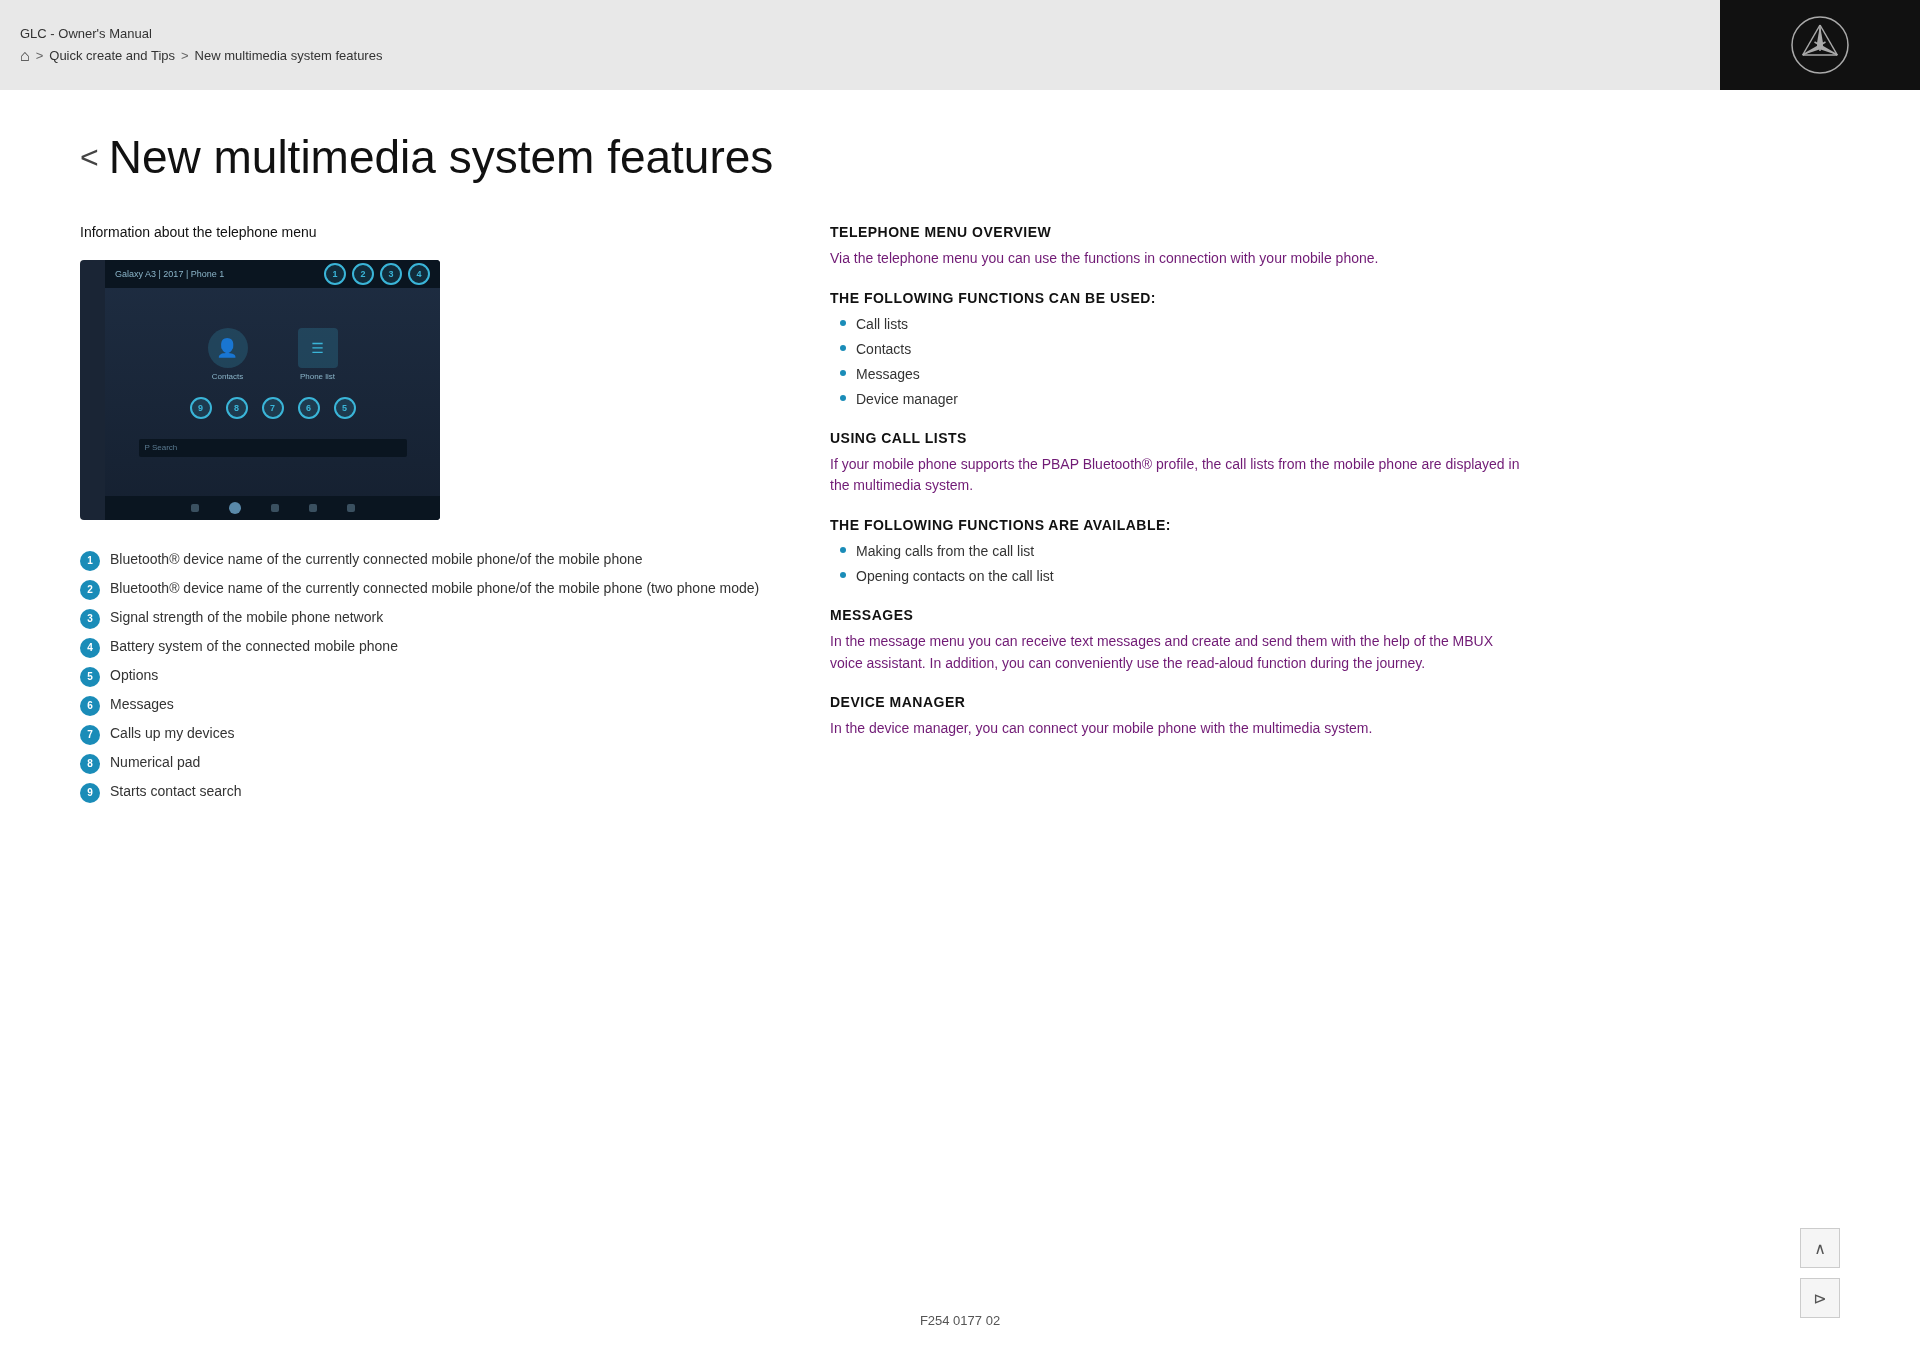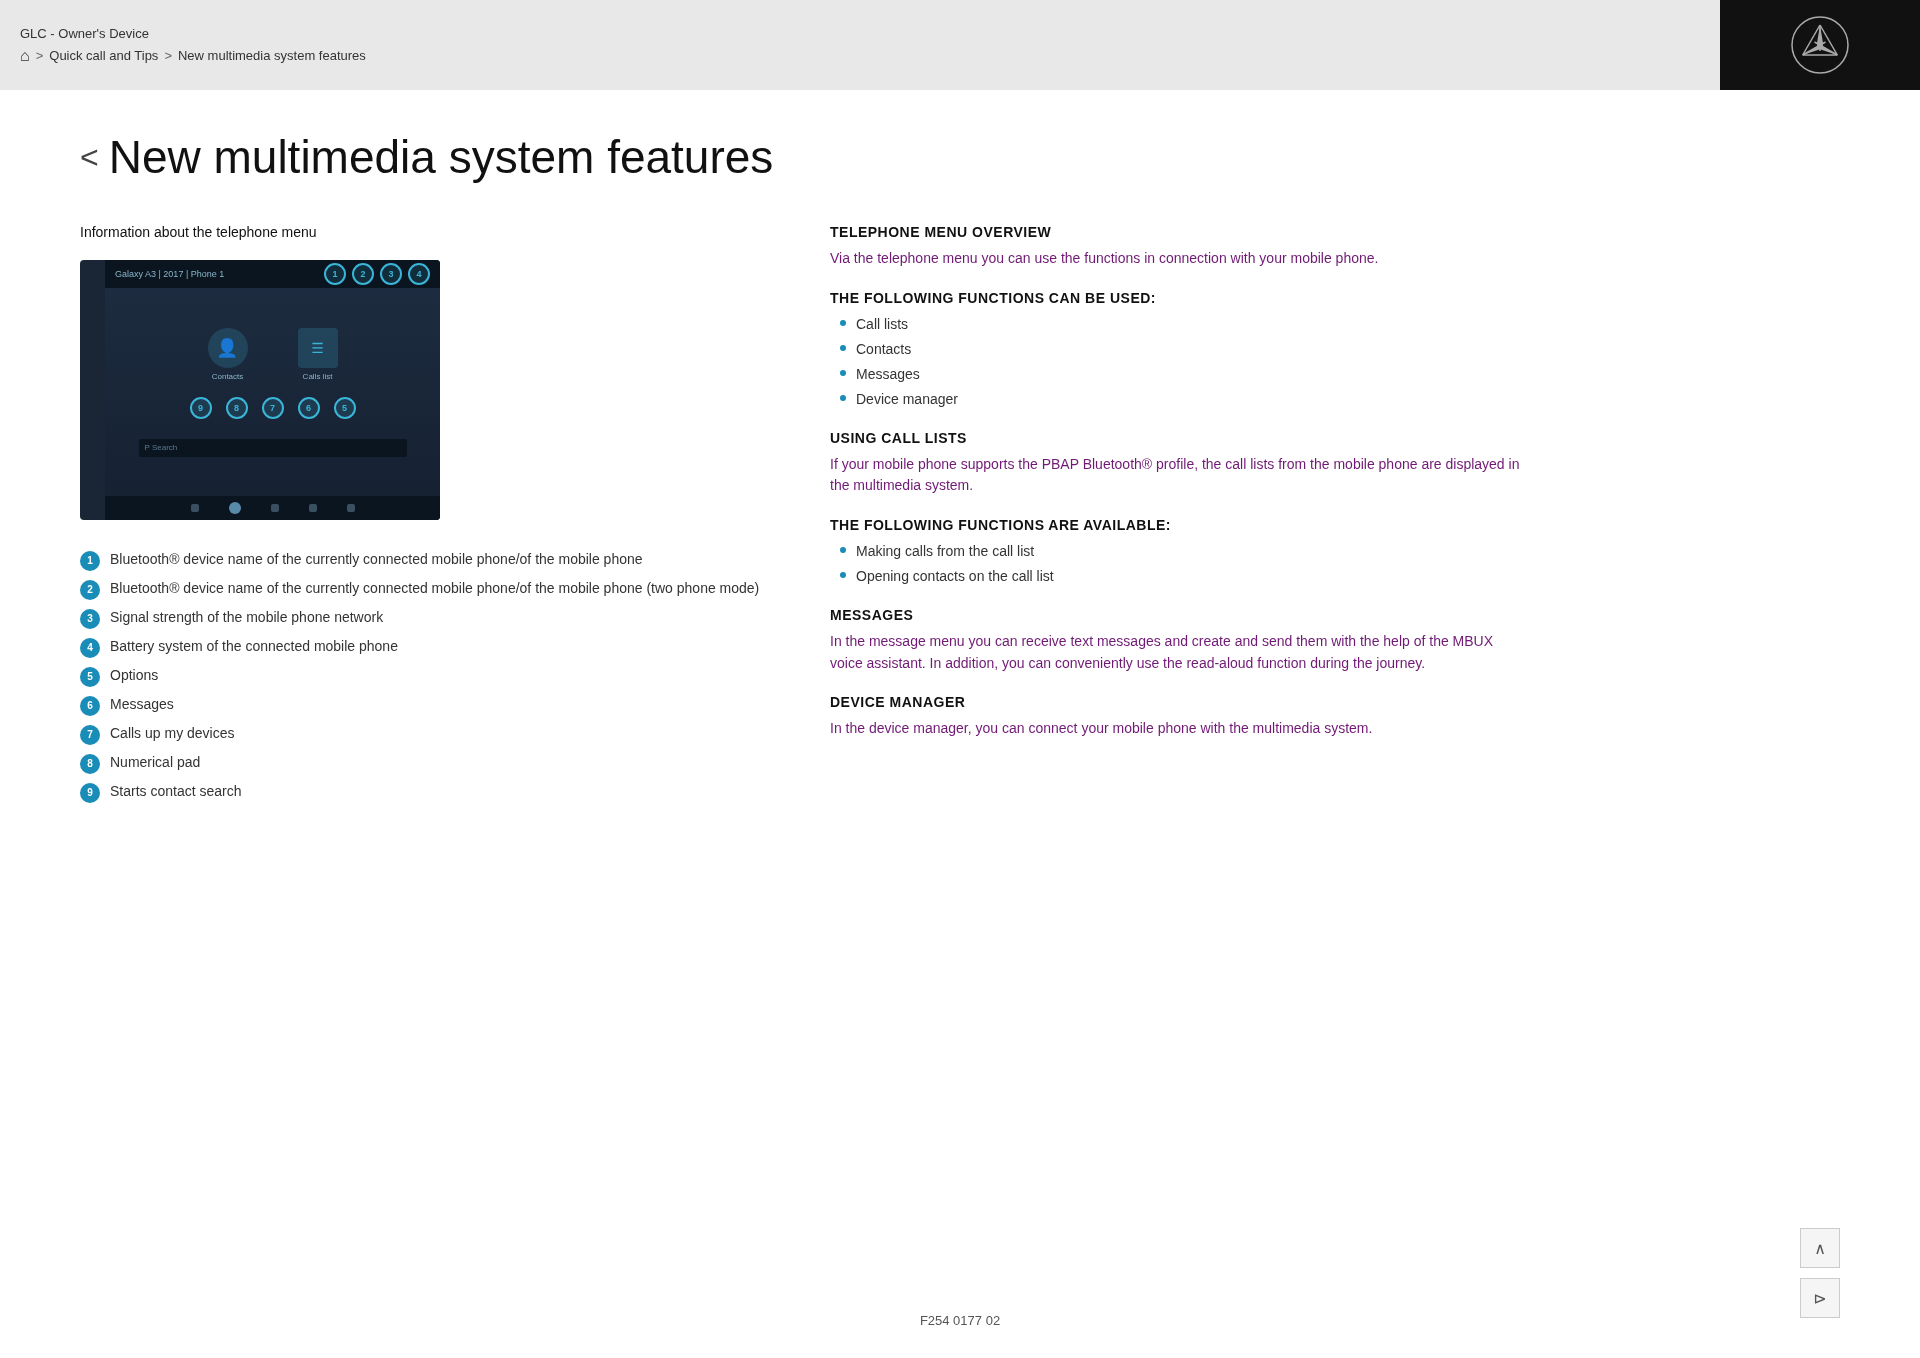--- a/index.html
+++ b/index.html
@@ -337,25 +337,25 @@
       font-size: 13px;
       color: #555;
       margin-top: 22px;
     }
   </style>
 </head>
 <body>
 
 <div class="header">
   <div class="header-left">
-    <div class="header-title">GLC - Owner's Device</div>
+    <div class="header-title">GLC - Owner's Manual</div>
     <div class="breadcrumb">
       <span class="breadcrumb-home">⌂</span>
       <span class="breadcrumb-sep">&gt;</span>
-      <span class="breadcrumb-link">Quick call and Tips</span>
+      <span class="breadcrumb-link">Quick create and Tips</span>
       <span class="breadcrumb-sep">&gt;</span>
       <span class="breadcrumb-current">New multimedia system features</span>
     </div>
   </div>
   <div class="header-logo-area">
 
     <svg class="mercedes-star" viewBox="0 0 60 60" xmlns="http://www.w3.org/2000/svg">
       <circle cx="30" cy="30" r="28" fill="none" stroke="#aaa" stroke-width="1.5"></circle>
       <g transform="translate(30,30)">
 
@@ -400,21 +400,21 @@
             </div>
           </div>
           <div class="phone-main">
             <div class="phone-main-icons">
               <div style="display:flex;flex-direction:column;align-items:center;gap:4px;">
                 <div class="phone-contacts-icon">👤</div>
                 <span class="phone-label">Contacts</span>
               </div>
               <div style="display:flex;flex-direction:column;align-items:center;gap:4px;">
                 <div class="phone-calllist-icon">☰</div>
-                <span class="phone-label">Calls list</span>
+                <span class="phone-label">Phone list</span>
               </div>
             </div>
             <div class="phone-bottom-nums">
               <div class="circle-num">9</div>
               <div class="circle-num">8</div>
               <div class="circle-num">7</div>
               <div class="circle-num">6</div>
               <div class="circle-num">5</div>
             </div>
             <div class="phone-search-bar">

